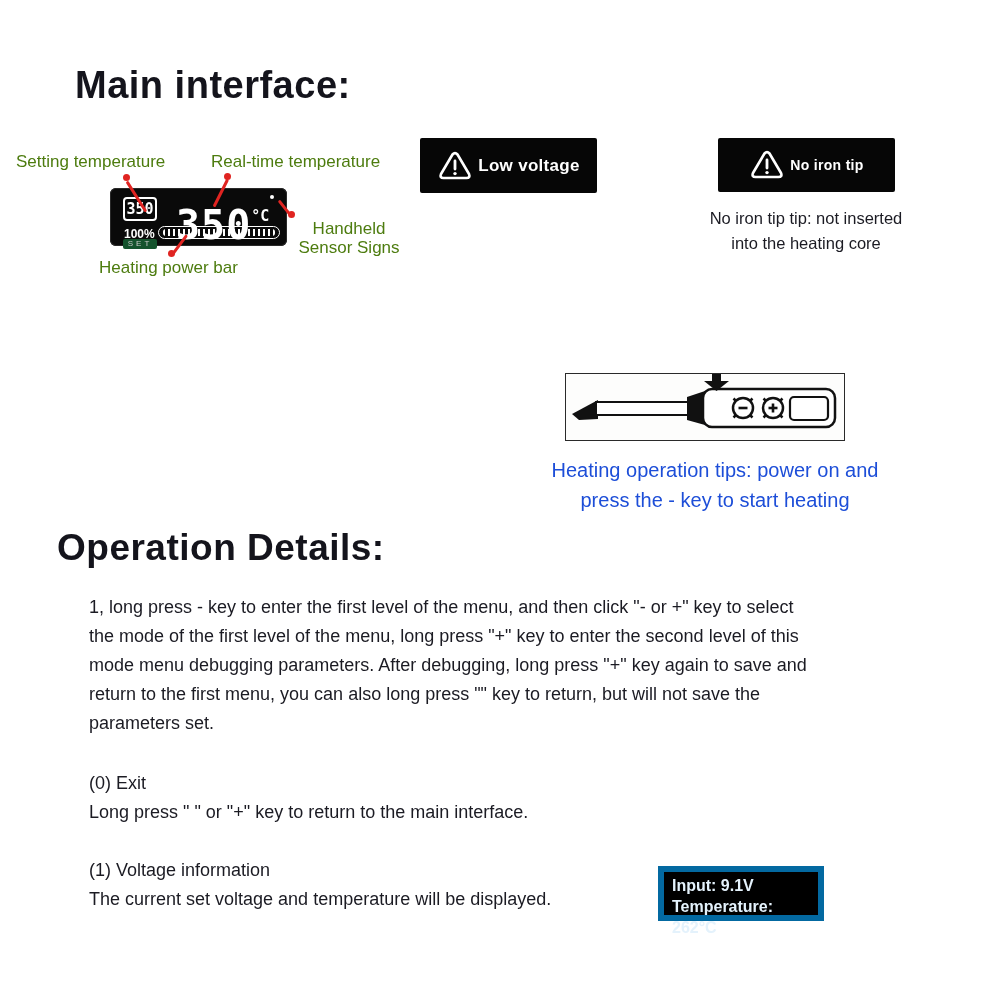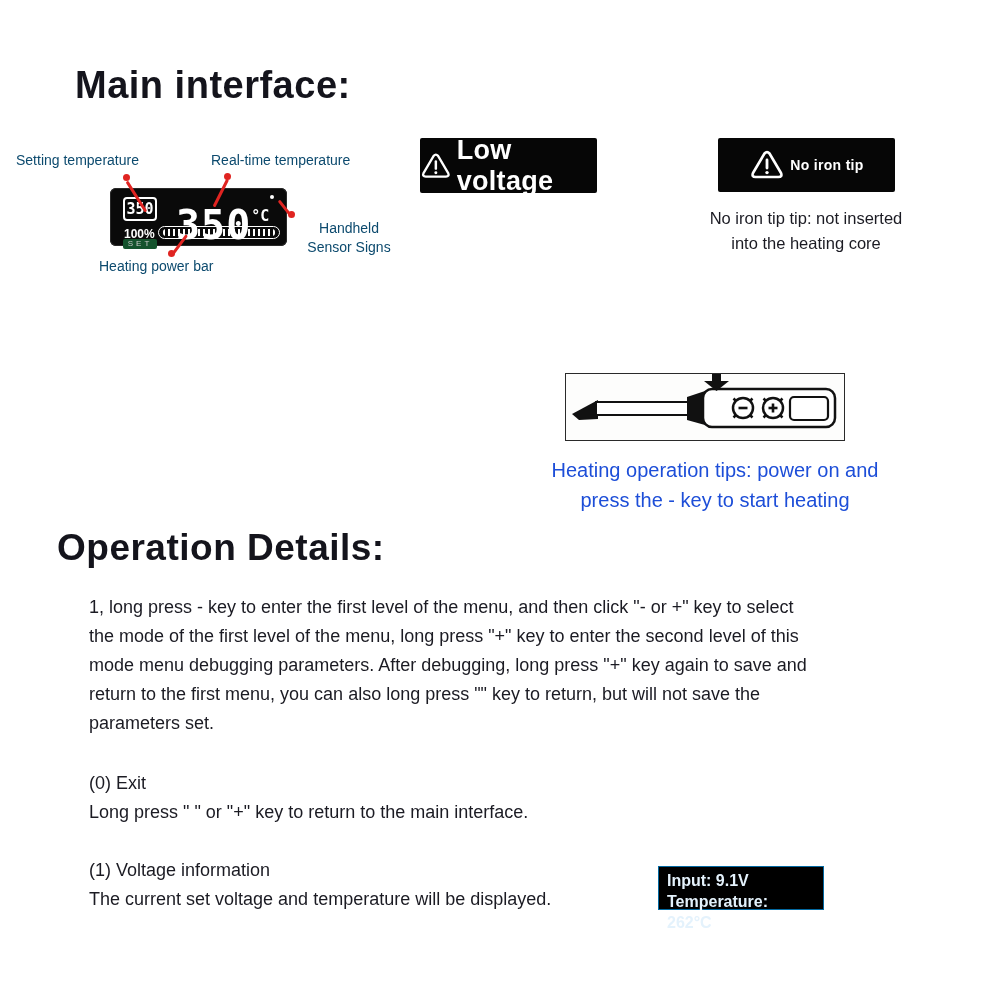--- a/index.html
+++ b/index.html
@@ -1,21 +1,21 @@
 <!DOCTYPE html>
 <html><head>
 <meta charset="utf-8">
 <style>
   * { margin:0; padding:0; box-sizing:border-box; }
   html,body { background:#ffffff; }
   body { font-family:"Liberation Sans", sans-serif; color:#1d1d25; }
   .page { position:relative; width:1000px; height:1000px; background:#ffffff; overflow:hidden; }
   .abs { position:absolute; }
   .h1 { font-size:38px; font-weight:700; color:#14141c; letter-spacing:.5px; }
-  .small-label { font-size:14px; color:#0c4a6e; }
+  .small-label { font-size:17px; color:#4d7c0f; }
   .pre { white-space:pre-line; }
   .center { text-align:center; }
 
   
   .red-dot { width:7px; height:7px; border-radius:50%; background:#e02421; }
   .leader { height:2.5px; background:#e02421; transform-origin:0 50%; border-radius:2px; }
 
   
   .lcd { width:177px; height:58px; background:#0a0a0a; border-radius:6px; box-shadow:0 0 0 1px #2a2a2a inset; }
   .lcd-digits { font-family:"DejaVu Sans Mono", monospace; font-weight:700; color:#ffffff;text-align:right; }
@@ -27,32 +27,32 @@
   .temp-unit { font-size:15px; font-weight:700; vertical-align:18px; letter-spacing:0; }
   .pct { font-size:12px; font-weight:700; color:#ffffff; }
   .pbar { width:122px; height:13px; border:1.5px solid #ffffff; border-radius:7px; padding:2px 4px; }
   .pbar-ticks { width:100%; height:100%;
     background:repeating-linear-gradient(90deg, #ffffff 0 2px, transparent 2px 5px); border-radius:3px; }
   .sensor-dot { width:4px; height:4px; border-radius:50%; background:#ffffff; }
 
   
   .alert-box { width:177px; height:55px; background:#060606; border-radius:2px;
                display:flex; align-items:center; justify-content:center; gap:5px; }
-  .alert-title { font-size:27px; font-weight:700; color:#ffffff; letter-spacing:.3px; }
+  .alert-title { font-size:17px; font-weight:700; color:#ffffff; letter-spacing:.3px; }
   .desc { font-size:16.5px; line-height:24.5px; color:#1b1b23; }
 
   .body-text { font-size:17.5px; line-height:24px; color:#1b1b23; }
   .op-text { font-size:18px; line-height:29px; color:#1b1b23;margin-left:32px; }
   .tips-text { font-size:20px; line-height:30px; color:#1d4ed8; }
 
   
   .iron-box { width:280px; height:68px; border:1.5px solid #2a2a2a; background:#fdfdfc; }
 
   
-  .info-box { width:166px; height:44px; background:#000000; border:1px solid #0369a1;
+  .info-box { width:166px; height:55px; background:#000000; border:6px solid #0369a1;
               padding:3px 8px; color:#e4f2fc; font-weight:700; font-size:16px; line-height:21px; }
 </style>
 </head>
 <body>
 
 <div class="page">
 
   <div class="abs h1" style="left:75px; top:64px;">Main interface:</div>
 
   <div class="abs small-label" style="left:16px; top:152px;">Setting temperature</div>

